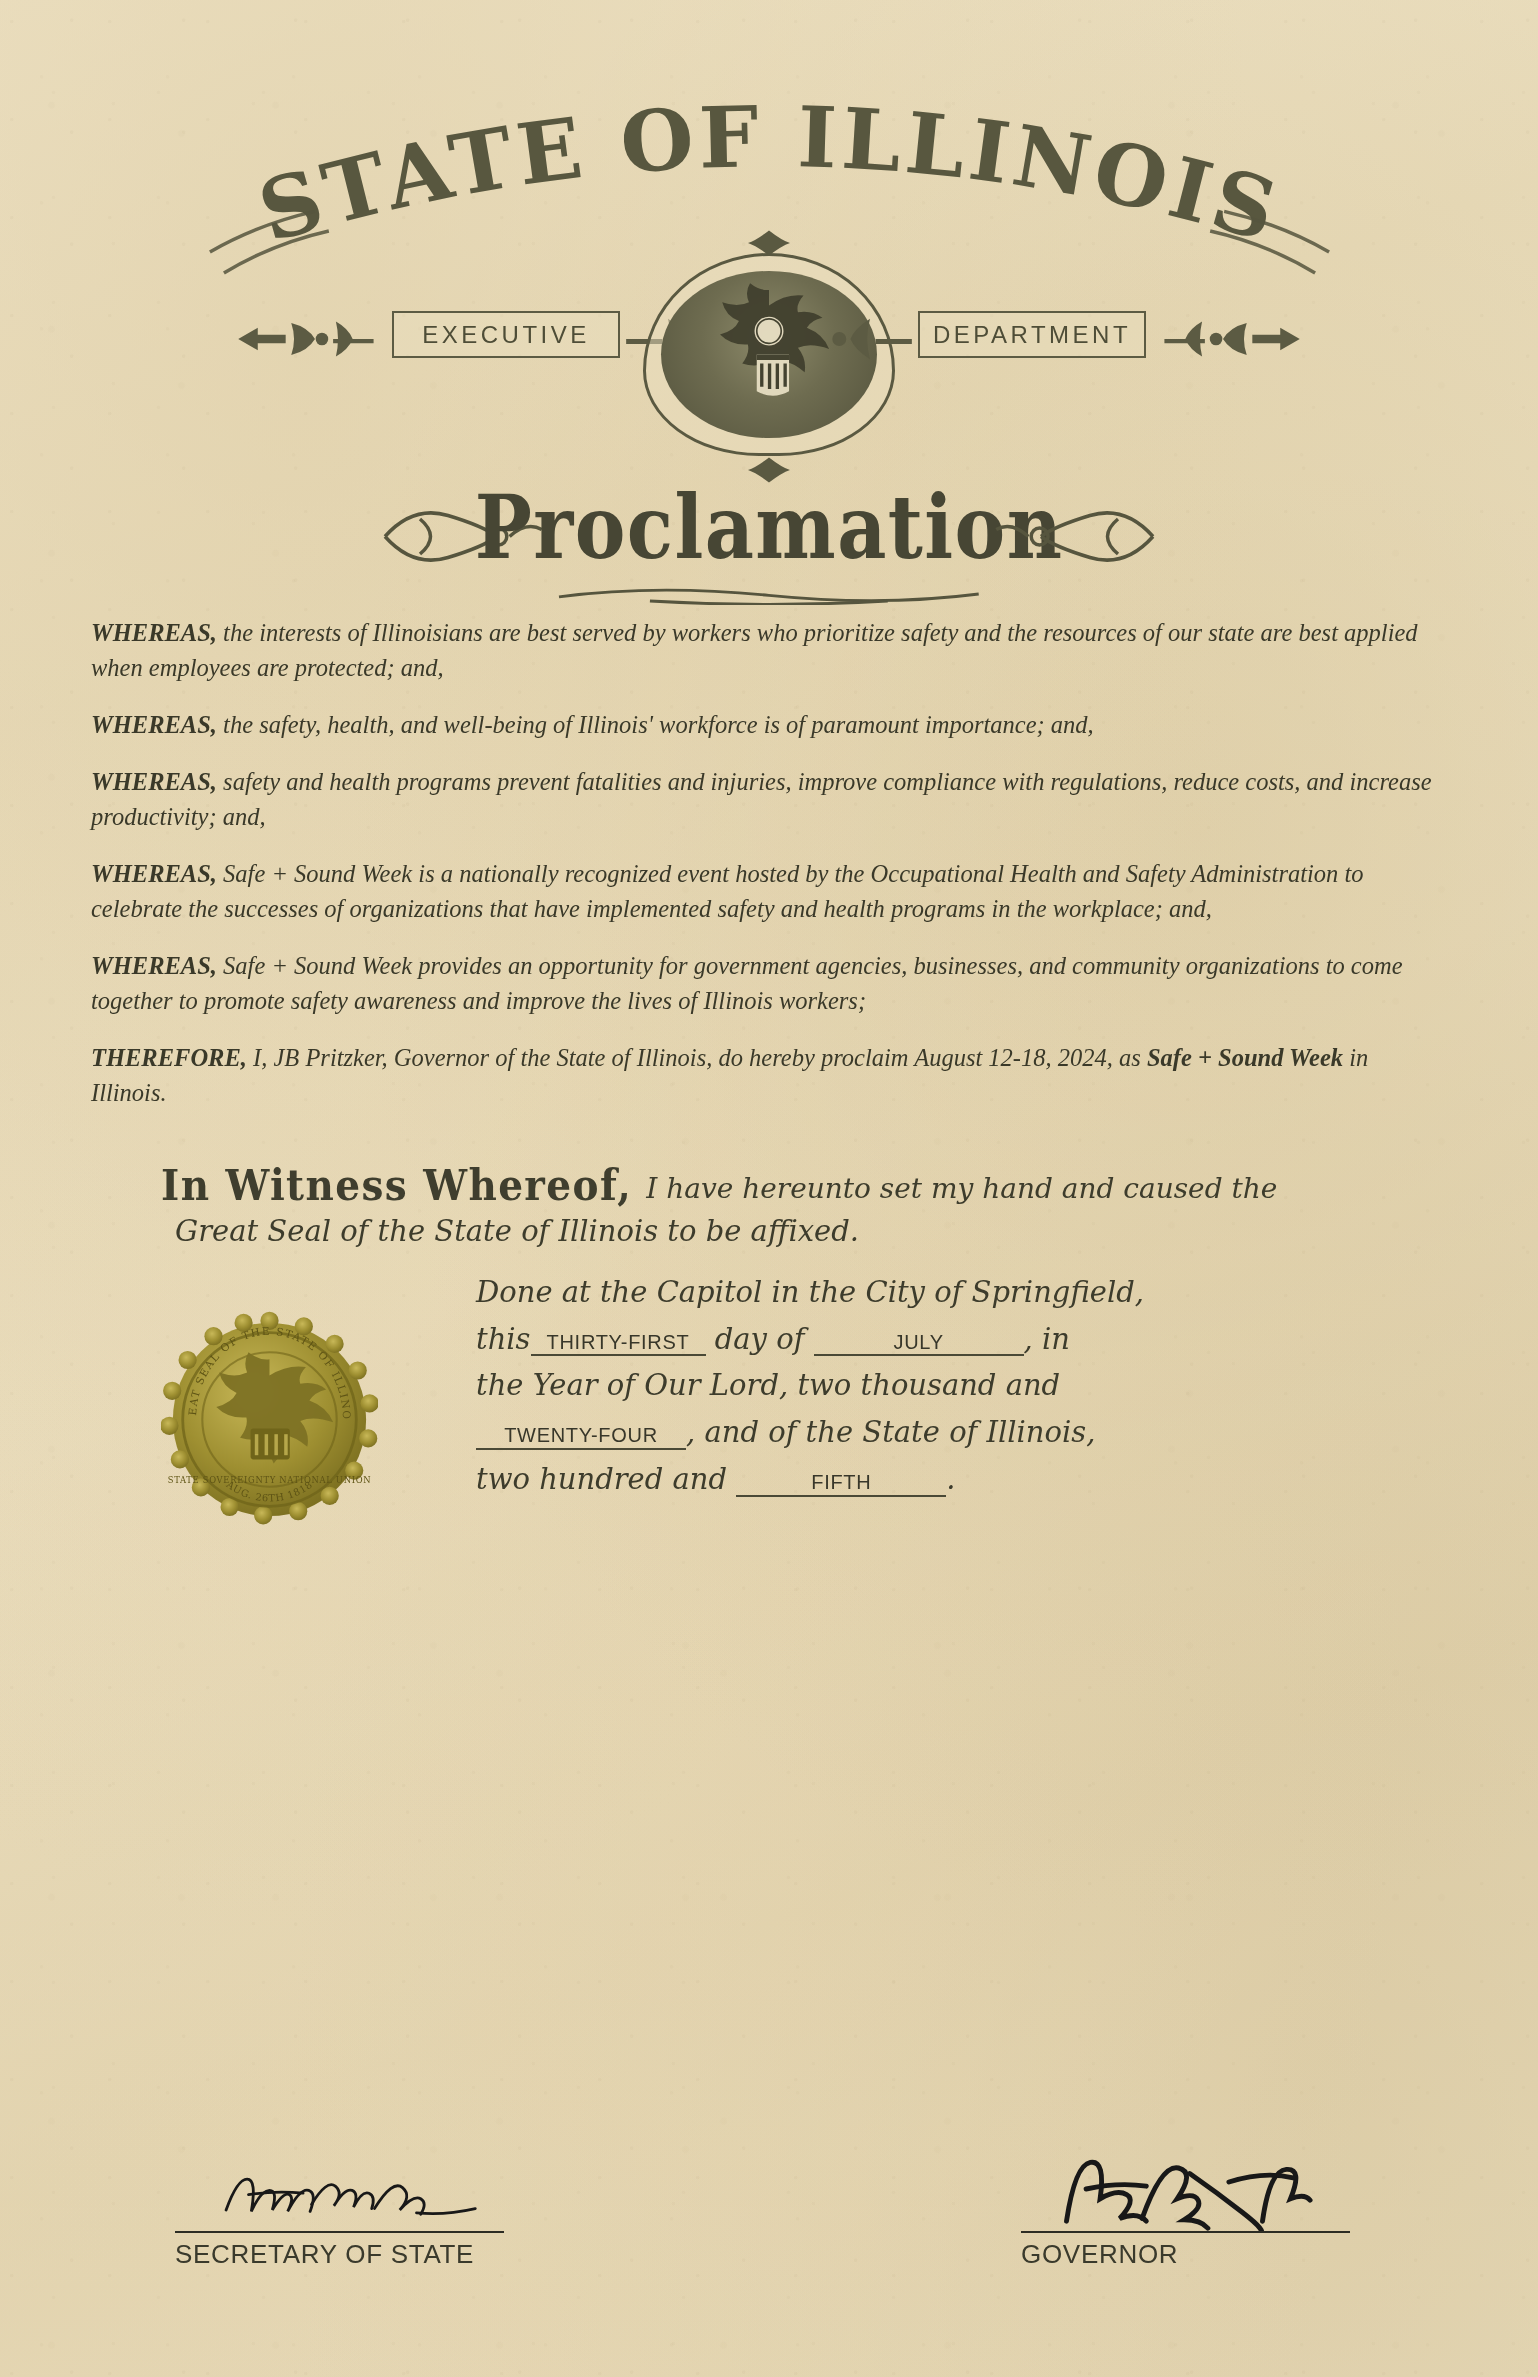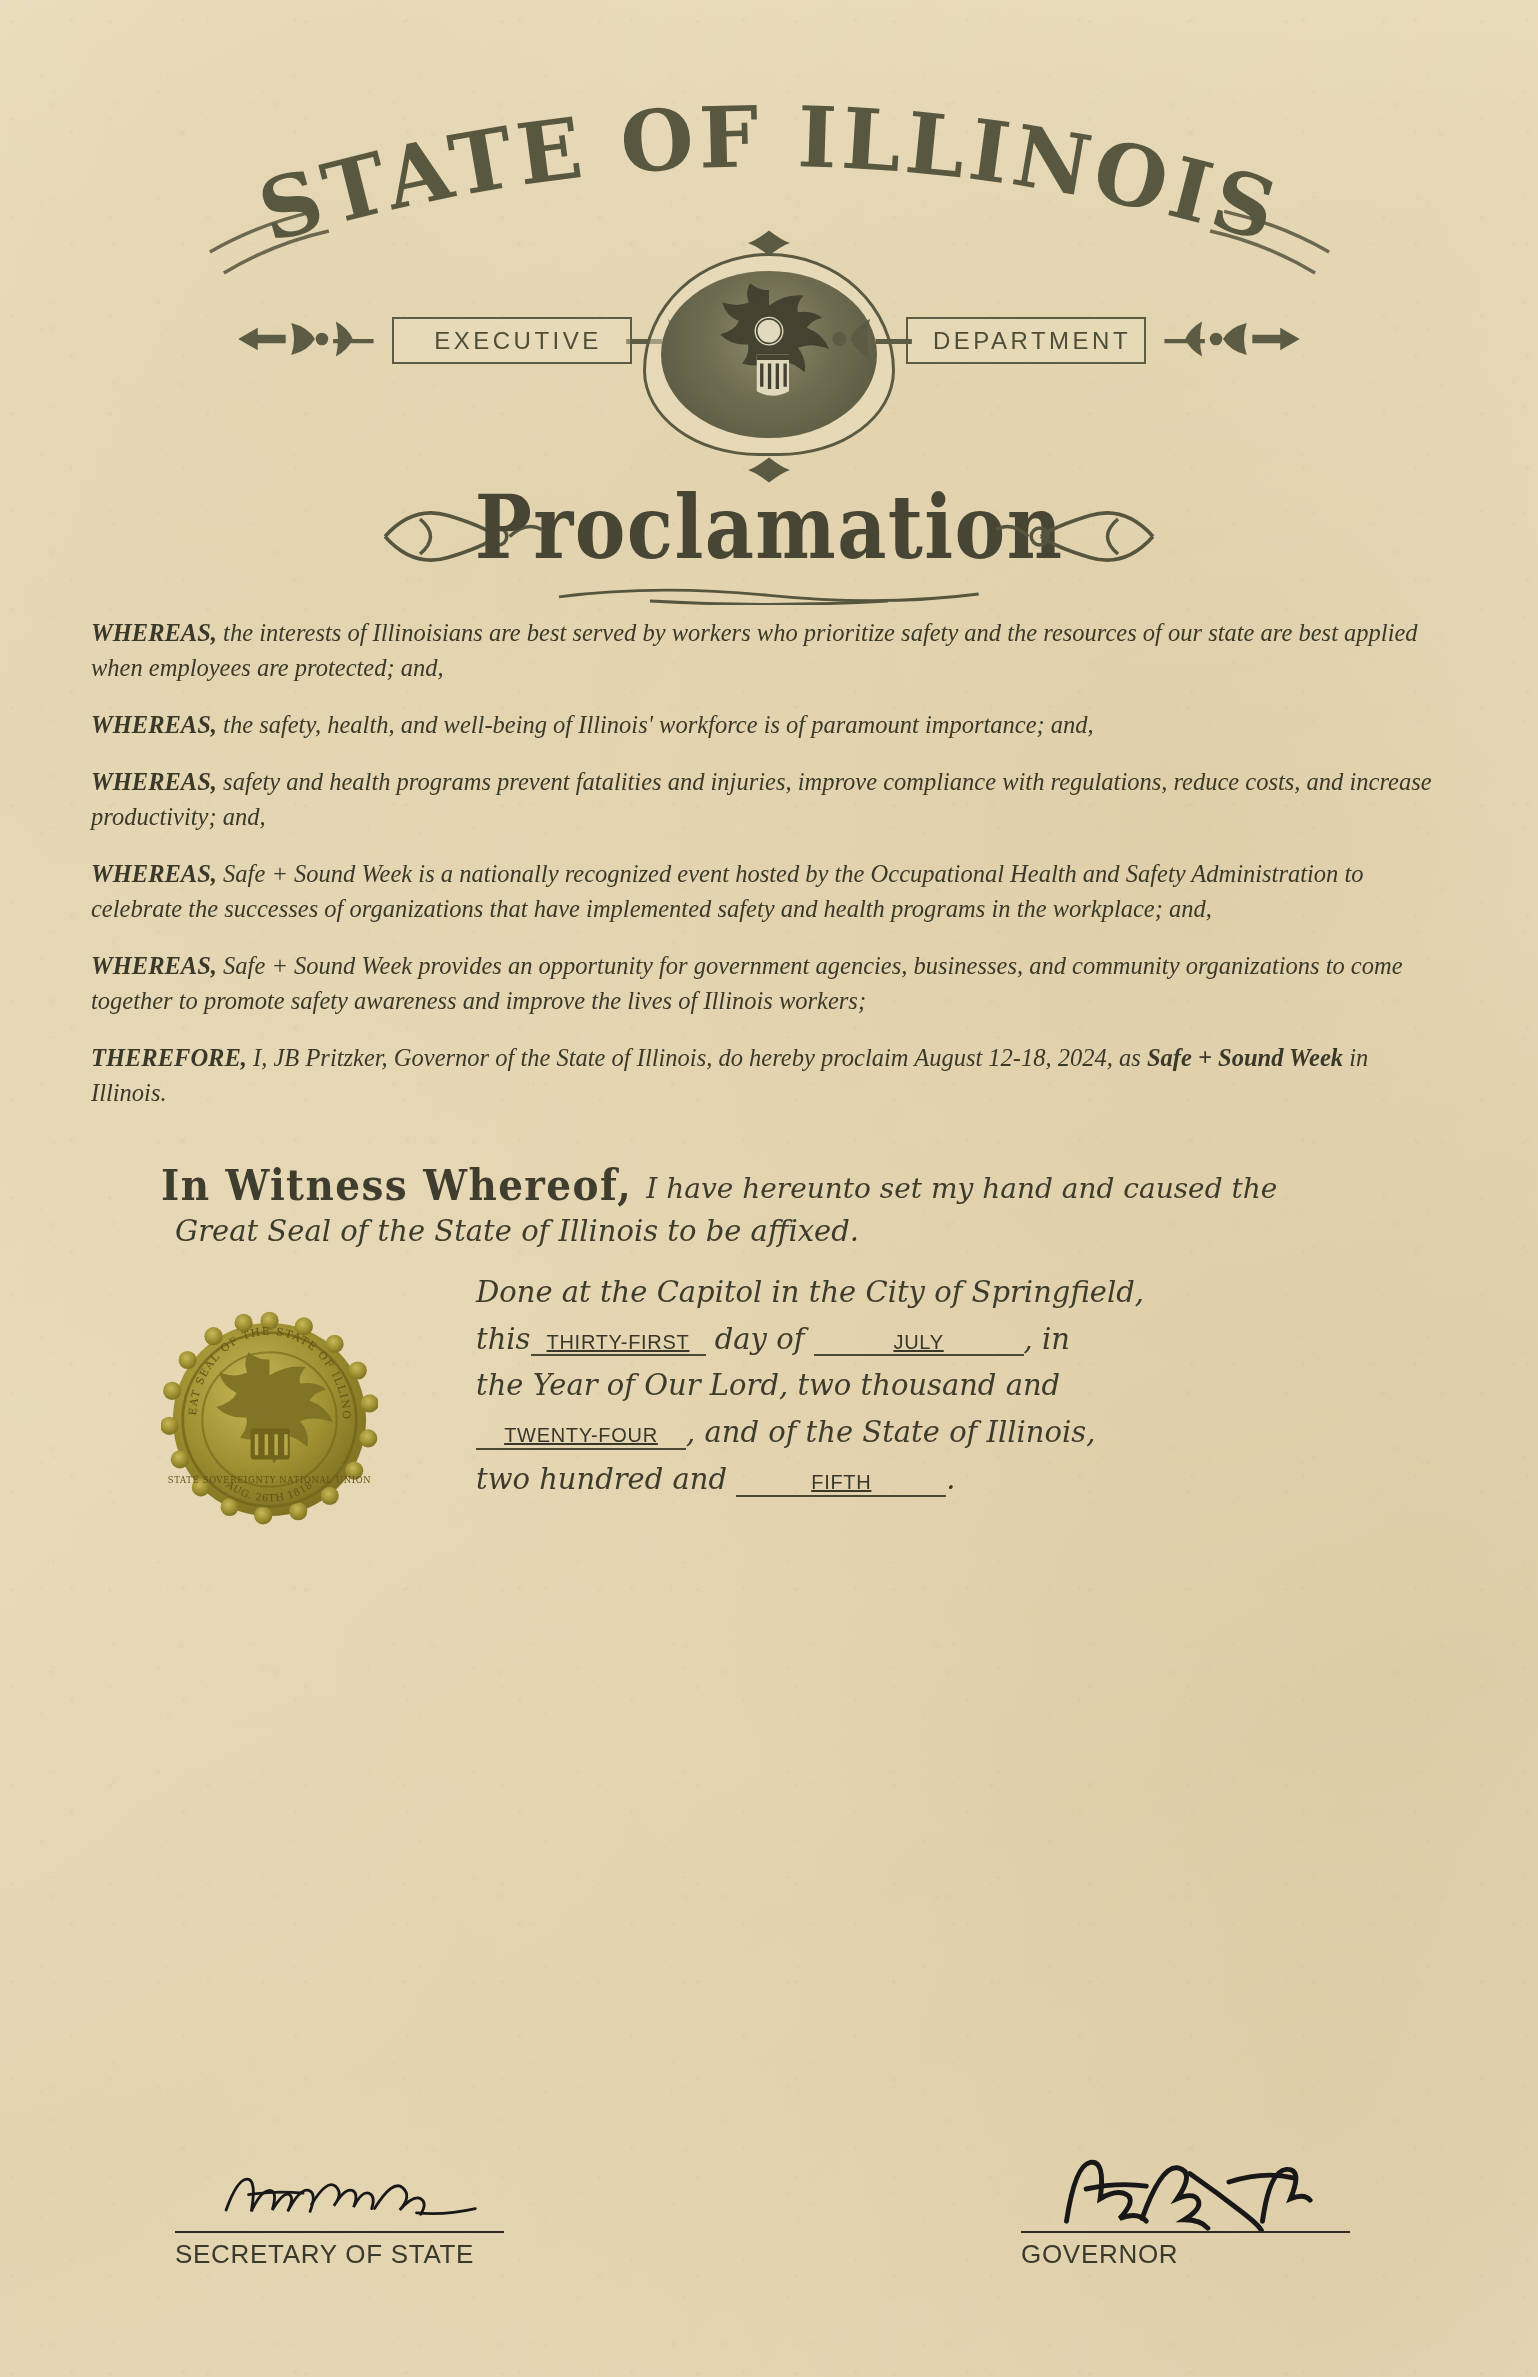--- a/index.html
+++ b/index.html
@@ -59,33 +59,32 @@
   }
 
   
   .banner-row {
     position: relative;
     margin-top: -19.6px;
     height: 210px;
   }
   .banner-box {
     position: absolute;
-    top: 57px;
+    top: 51px;
     width: 224px;
     height: 43px;
     border: 2.8px solid #5c5b43;
     display: flex;
     align-items: center;
     justify-content: center;
     font-family: "Liberation Sans", sans-serif;
     font-size: 24px;
     letter-spacing: 3.5px;
     color: #4e4d37;
     background: rgba(236,225,195,0.35);
-    padding-left: 12px;
   }
   .banner-left { left: 392px; }
   .banner-right { right: 392px; }
   .orn {
     position: absolute;
     top: 49px;
     height: 60px;
     width: 154px;
     color: #5c5b43;
   }
@@ -236,21 +235,20 @@
     border-bottom: 2.1px solid #4a4936;
     text-align: center;
     font-family: "Liberation Sans", sans-serif;
     font-style: normal;
     font-size: 20px;
     letter-spacing: 0.7px;
     color: #38372a;
     line-height: 1.05;
     vertical-align: baseline;
     padding-bottom: 1.4px;
-    text-decoration: underline;
   }
   .fill-wide { min-width: 210px; }
 
   .seal {
     position: absolute;
     left: 161px;
     top: 150px;
     width: 217px;
     height: 217px;
   }

